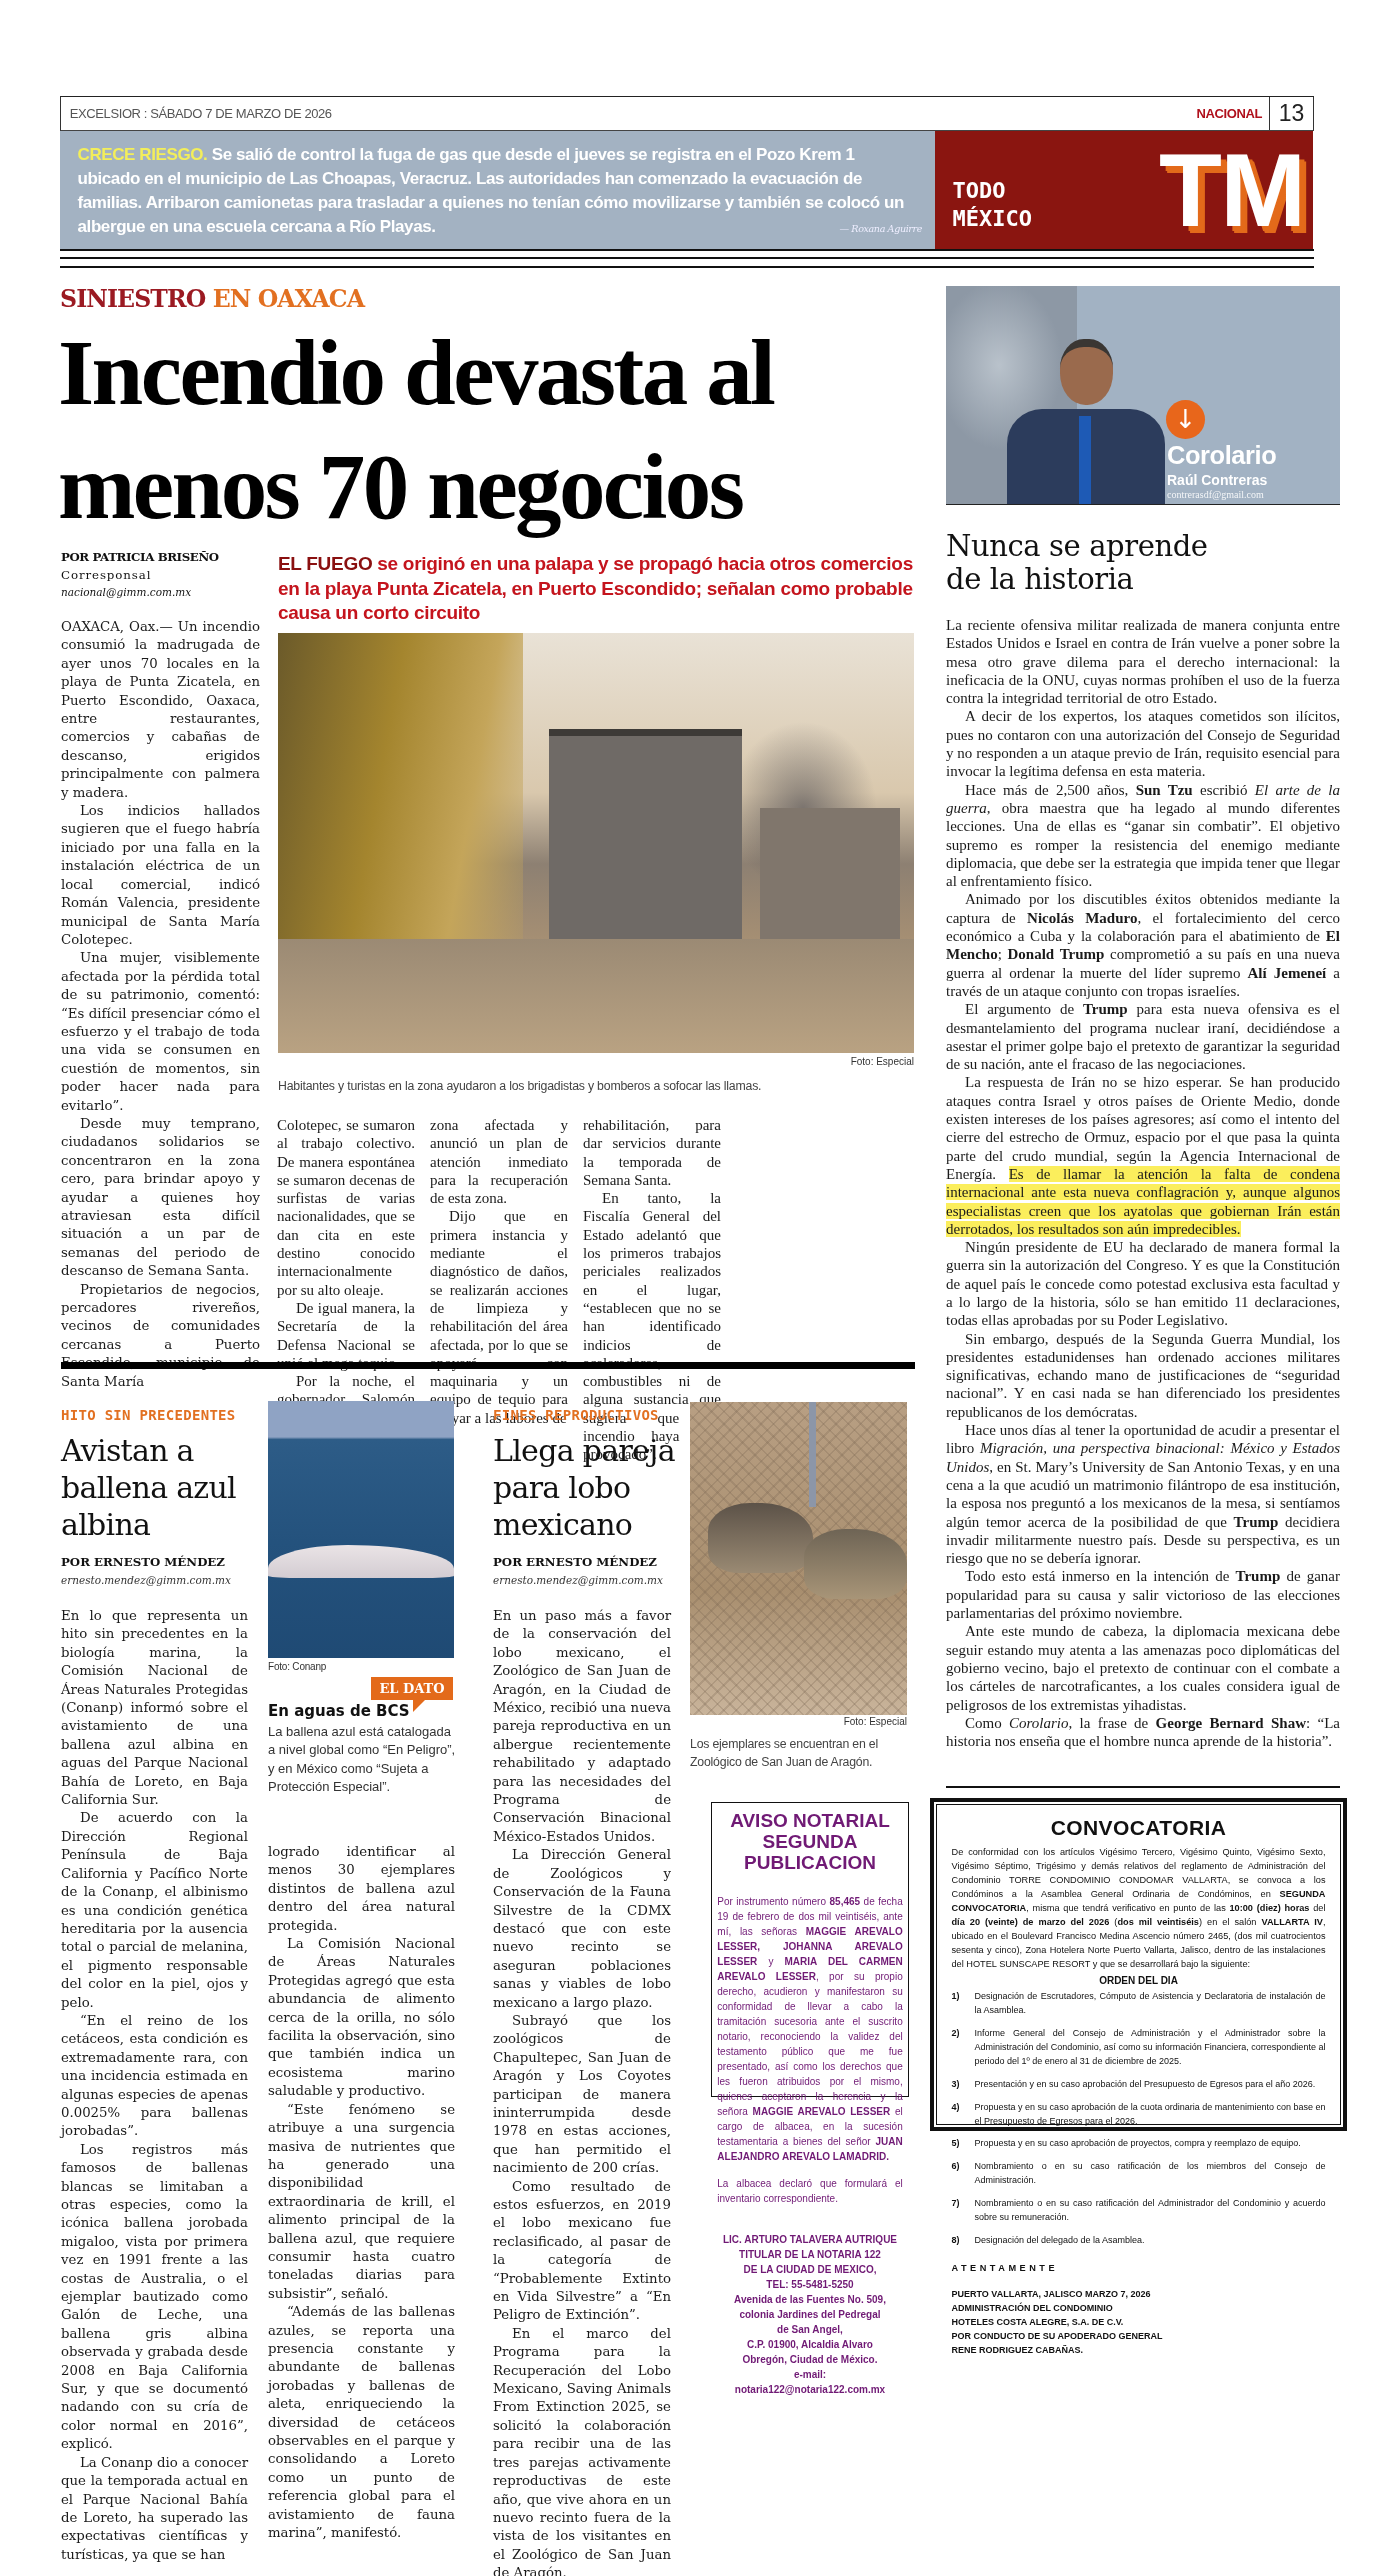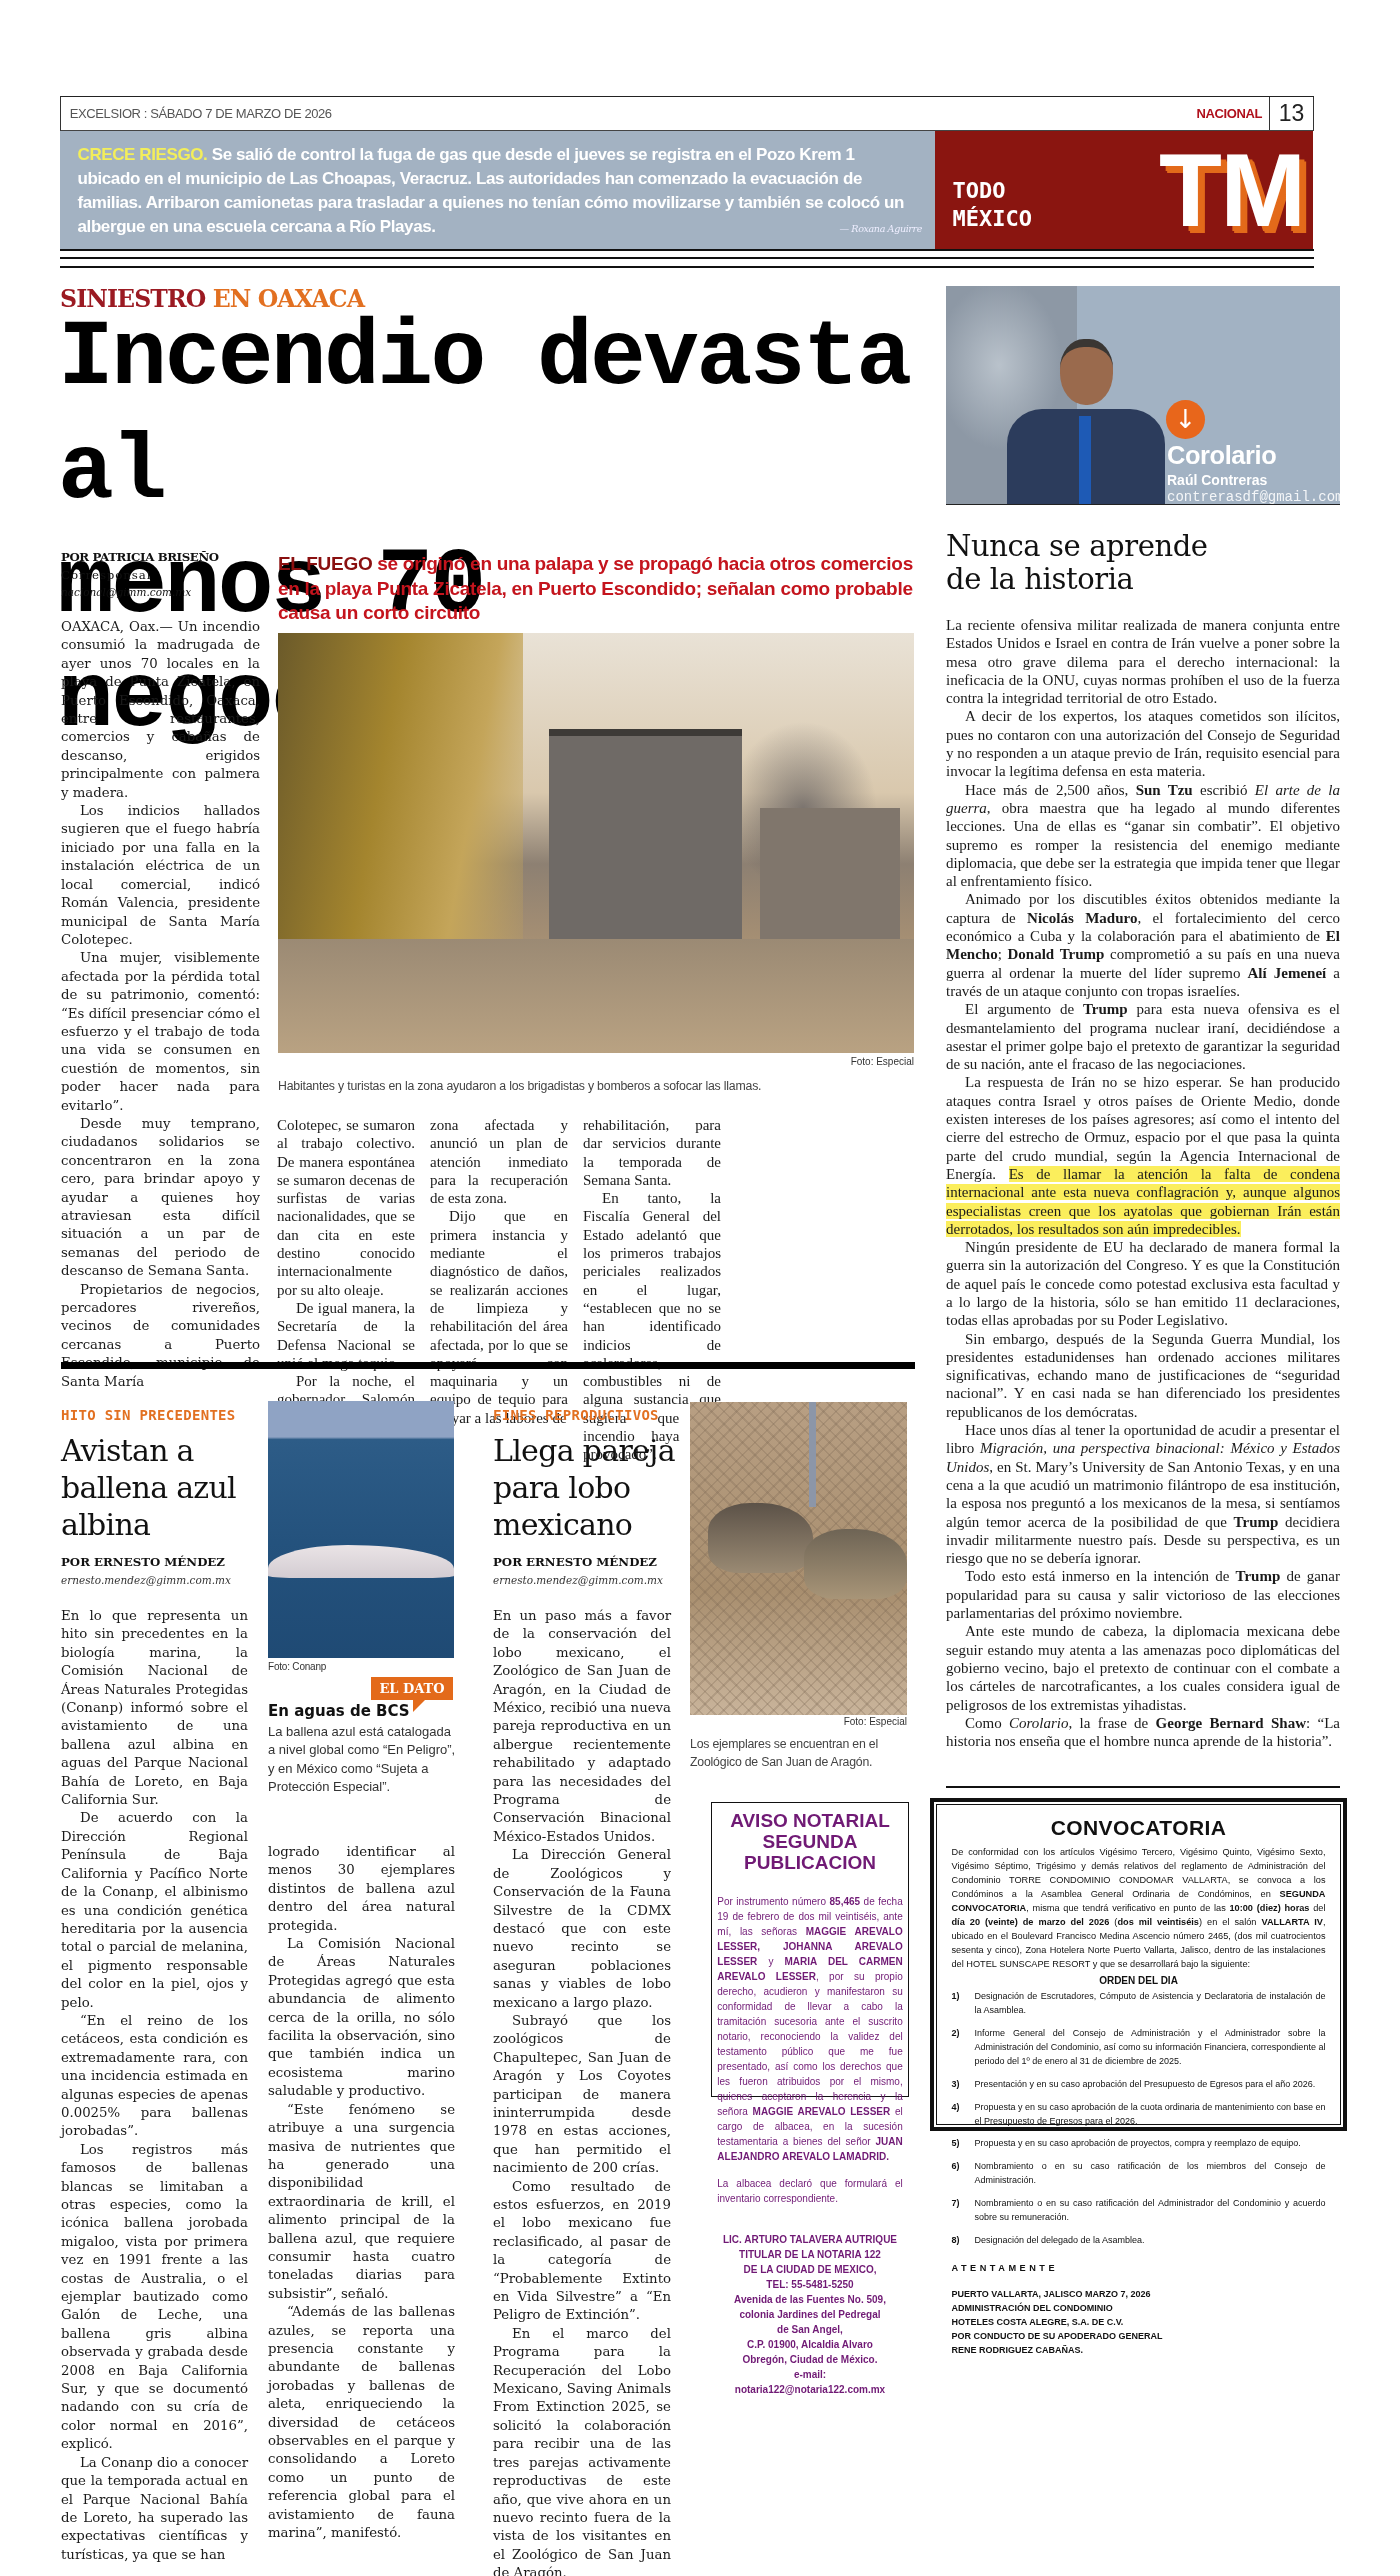--- a/index.html
+++ b/index.html
@@ -19,21 +19,21 @@
   .brief-credit { position: absolute; right: 14px; bottom: 7.9px; font-family: "DejaVu Serif", serif; font-style: italic; font-weight: normal; font-size: 9.6px; color: #eef; }
   .tm { left: 935px; top: 131px; width: 378px; height: 118px; background: #8a1510; }
   .tm-todo { position: absolute; left: 17.5px; top: 46px; font-family: "DejaVu Sans Mono", monospace; font-weight: bold; color: #fff; font-size: 22px; line-height: 28px; }
   .tm-big { position: absolute; right: 8.8px; top: 12.3px; font-family: "Liberation Sans", sans-serif; font-weight: 900; font-size: 103px; line-height: 96px; color: #fff; letter-spacing: -1.8px; text-shadow: 5.3px 5.3px 0 #e36a1a, 7px 7px 0 #e36a1a; }
   .rule { left: 60px; height: 1.8px; background: #111; width: 1254px; }
 
   
   .kicker-lead { left: 60px; top: 285px; font-family: "DejaVu Serif", serif; font-weight: bold; font-size: 23.6px; letter-spacing: -0.9px; }
   .kicker-lead .k1 { color: #9b1a22; }
   .kicker-lead .k2 { color: #e27021; margin-top: 16px; }
-  .headline { left: 58px; top: 302px; width: 876px; font-family: Liberation Mono, monospace; font-weight: bold; font-size: 93px; line-height: 114px; letter-spacing: -2.6px; color: #000; }
+  .headline { left: 58px; top: 316px; width: 876px; font-family: Liberation Serif, serif; font-weight: bold; font-size: 93px; line-height: 114px; letter-spacing: -2.6px; color: #000; }
   .byline { font-family: "DejaVu Serif", serif; font-size: 11.8px; line-height: 17.5px; }
   .byline b { font-weight: bold; letter-spacing: -0.4px; }
   .byline .role { letter-spacing: 0.9px; }
   .byline .mail { font-style: italic; font-size: 10.5px; }
   .dek { left: 278px; top: 552px; width: 639px; font-family: "Liberation Sans", sans-serif; font-weight: bold; font-size: 19px; line-height: 24.5px; color: #c4141d; letter-spacing: -0.3px; }
   .dek .dek-k { color: #8a1010; }
 
   .col { font-family: "DejaVu Serif", serif; font-size: 13.3px; line-height: 18.4px; text-align: justify; hyphens: manual; color: #1a1a1a; }
   .col p { text-indent: 19px; }
   .col p.first { text-indent: 0; }
@@ -54,21 +54,21 @@
   
   .colum-banner { left: 946px; top: 286px; width: 394px; height: 219px; background: #a2b2c3; overflow: hidden; border-bottom: 1.8px solid #222; }
   .colum-ghost { position: absolute; left: 0; top: 0; width: 131px; height: 219px; background: radial-gradient(ellipse 79px 105px at 53px 79px, #b9c2cb, #8d98a5 80%); }
   .colum-person { position: absolute; left: 61px; top: 53px; width: 149px; height: 166px; }
   .colum-head { position: absolute; left: 53px; top: 0; width: 53px; height: 66px; border-radius: 45% 45% 48% 48%; background: #9a6a4d; border-top: 8.8px solid #3a3633; }
   .colum-suit { position: absolute; left: 0; top: 70px; width: 158px; height: 105px; background: #2c3c5c; border-radius: 35px 35px 0 0; }
   .colum-tie { position: absolute; left: 72px; top: 77px; width: 12.3px; height: 88px; background: #1e5ab5; }
   .colum-badge { position: absolute; left: 220px; top: 114px; width: 39px; height: 39px; border-radius: 50%; background: #e8661b; color: #fff; font-family: "DejaVu Sans", sans-serif; font-size: 26px; text-align: center; line-height: 39px; }
   .colum-name { position: absolute; left: 221px; top: 155px; font-family: "Liberation Sans", sans-serif; font-weight: bold; color: #fff; font-size: 25.4px; letter-spacing: -0.4px; }
   .colum-author { position: absolute; left: 221px; top: 186px; font-family: "Liberation Sans", sans-serif; font-weight: bold; color: #fff; font-size: 14px; }
-  .colum-mail { position: absolute; left: 221px; top: 203px; font-family: Liberation Mono, monospace; color: #f4f6f8; font-size: 14px; }
+  .colum-mail { position: absolute; left: 221px; top: 203px; font-family: Liberation Serif, serif; color: #f4f6f8; font-size: 10px; }
   .colum-title { left: 946px; top: 530px; width: 394px; font-family: "DejaVu Serif", serif; font-size: 29px; line-height: 33px; color: #111; letter-spacing: -0.4px; }
   .colum-body { left: 946px; top: 616px; width: 394px; font-family: "Liberation Serif", serif; font-size: 15px; line-height: 18.3px; text-align: justify; color: #1a1a1a; }
   .colum-body p { text-indent: 19px; }
   .colum-body p.first { text-indent: 0; }
   .hl { background: #fbee5c; }
 
   
   .kick-small { font-family: "DejaVu Sans Mono", monospace; font-weight: bold; font-size: 14px; color: #e27021; letter-spacing: 0.3px; }
   .h2 { font-family: "DejaVu Serif", serif; font-size: 30px; line-height: 37px; color: #111; letter-spacing: -0.7px; }
   .by2 { font-family: "DejaVu Serif", serif; font-size: 11.8px; font-weight: bold; }

